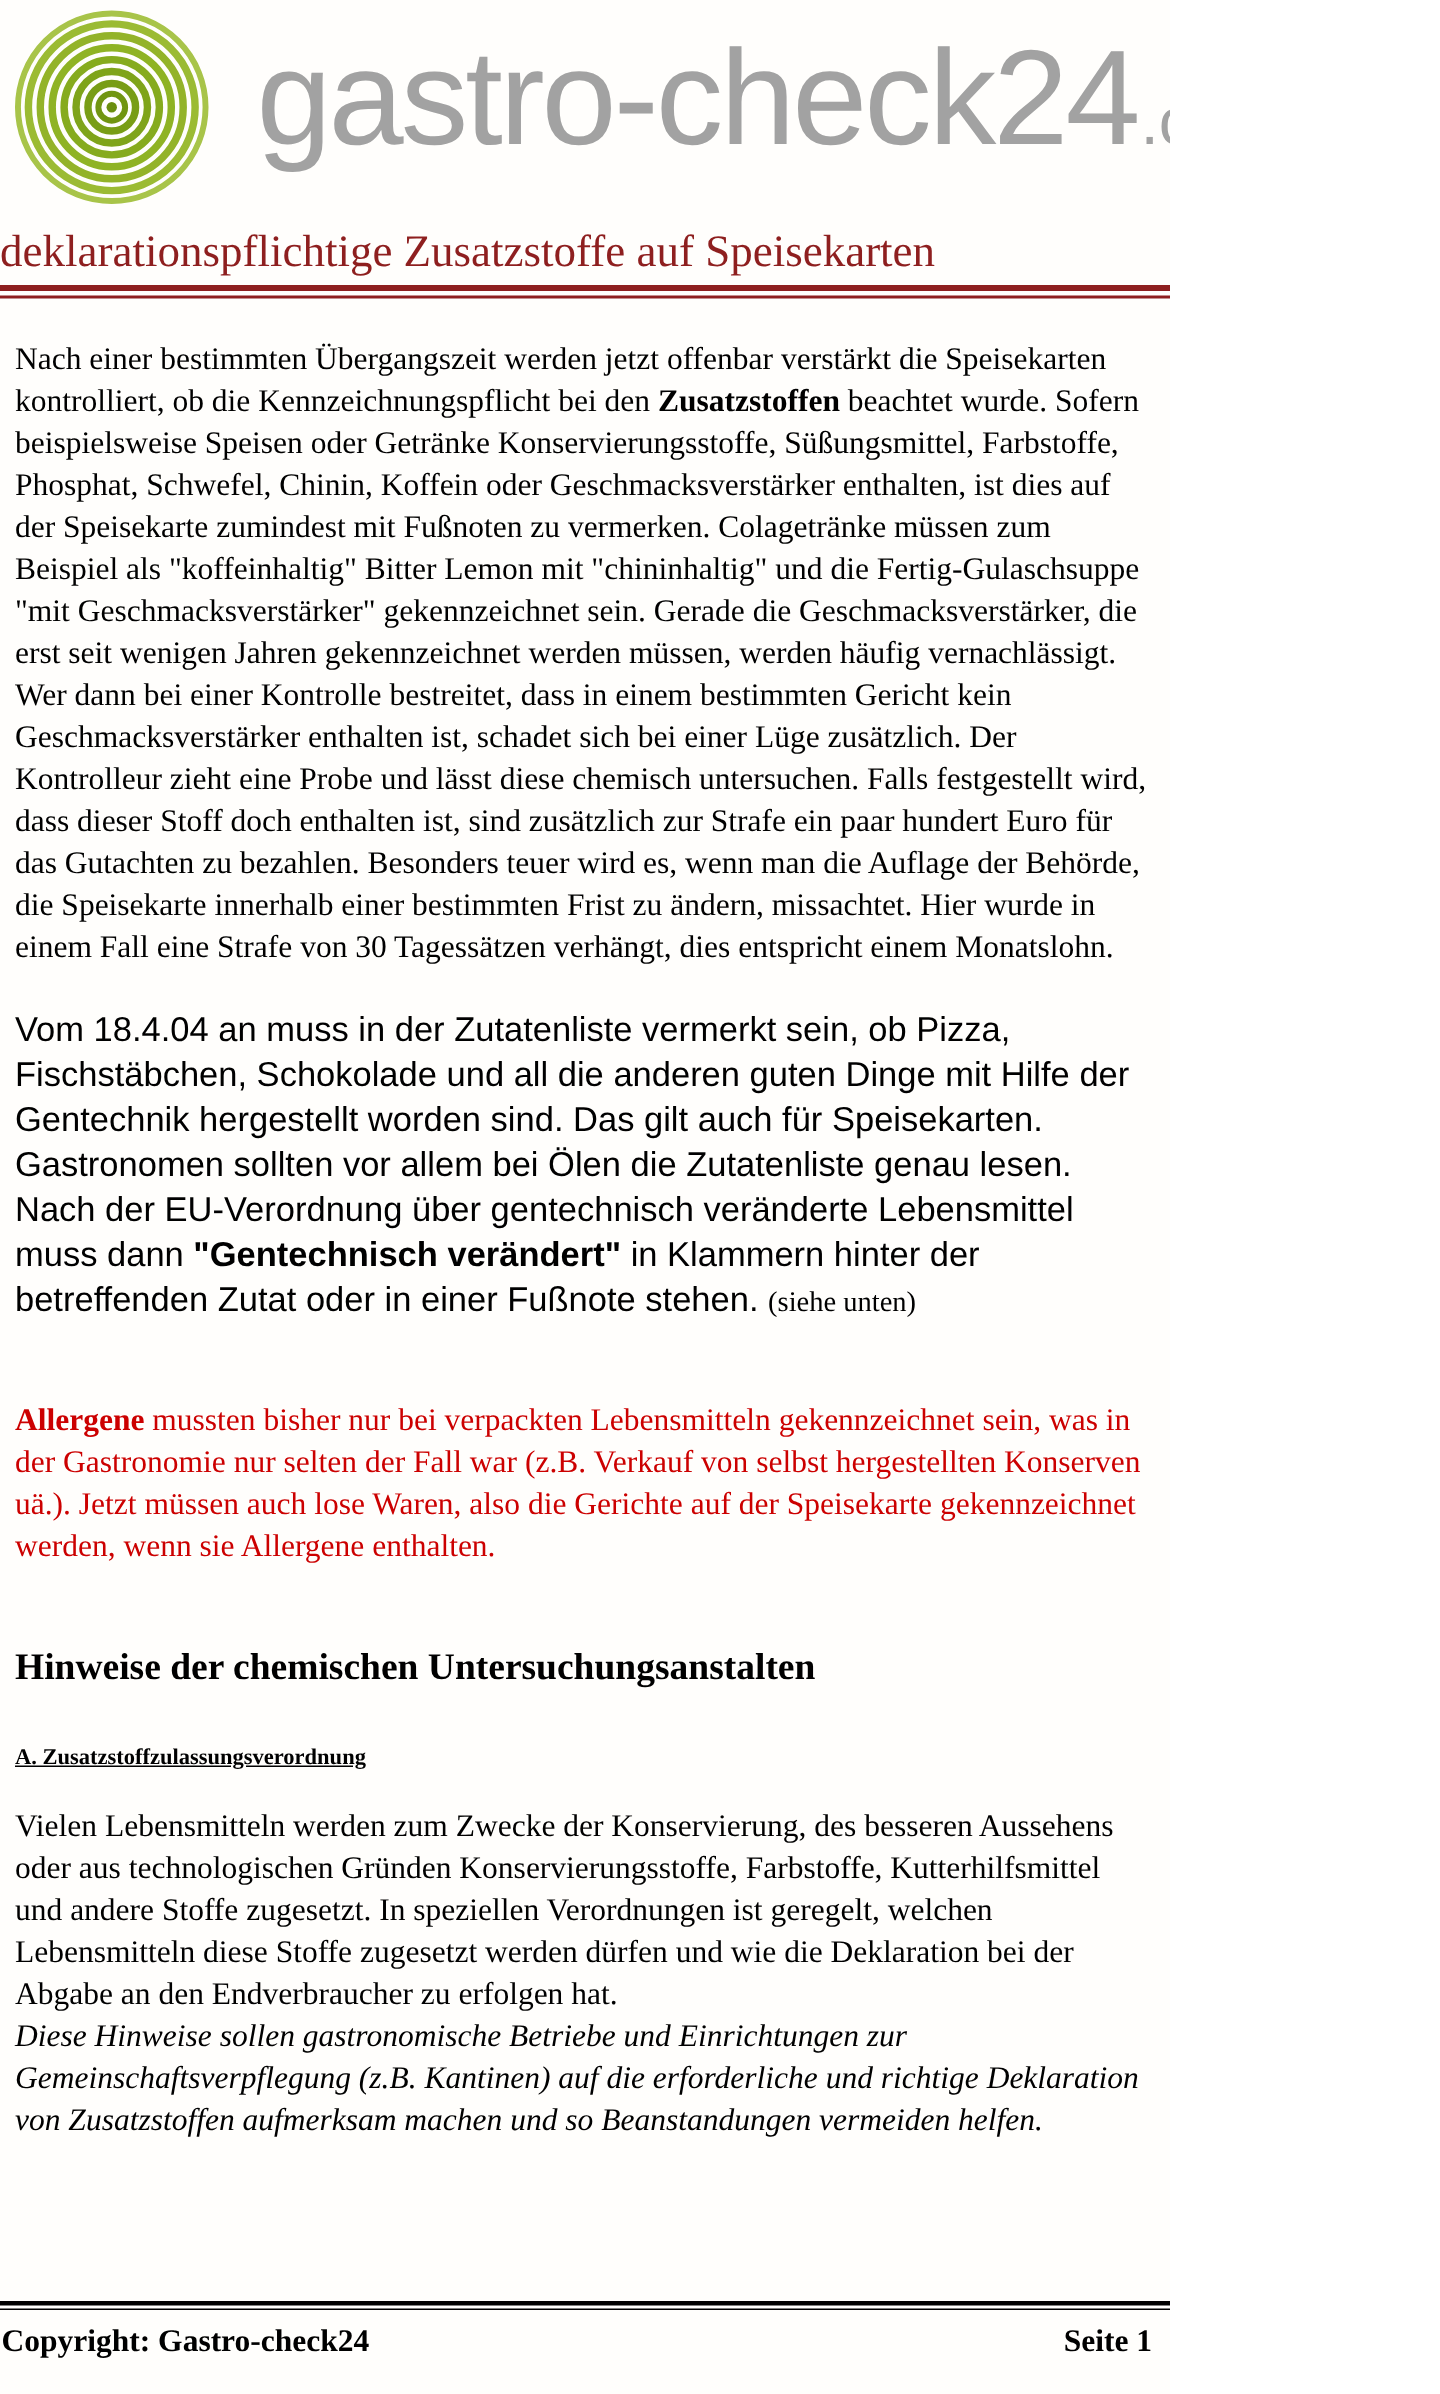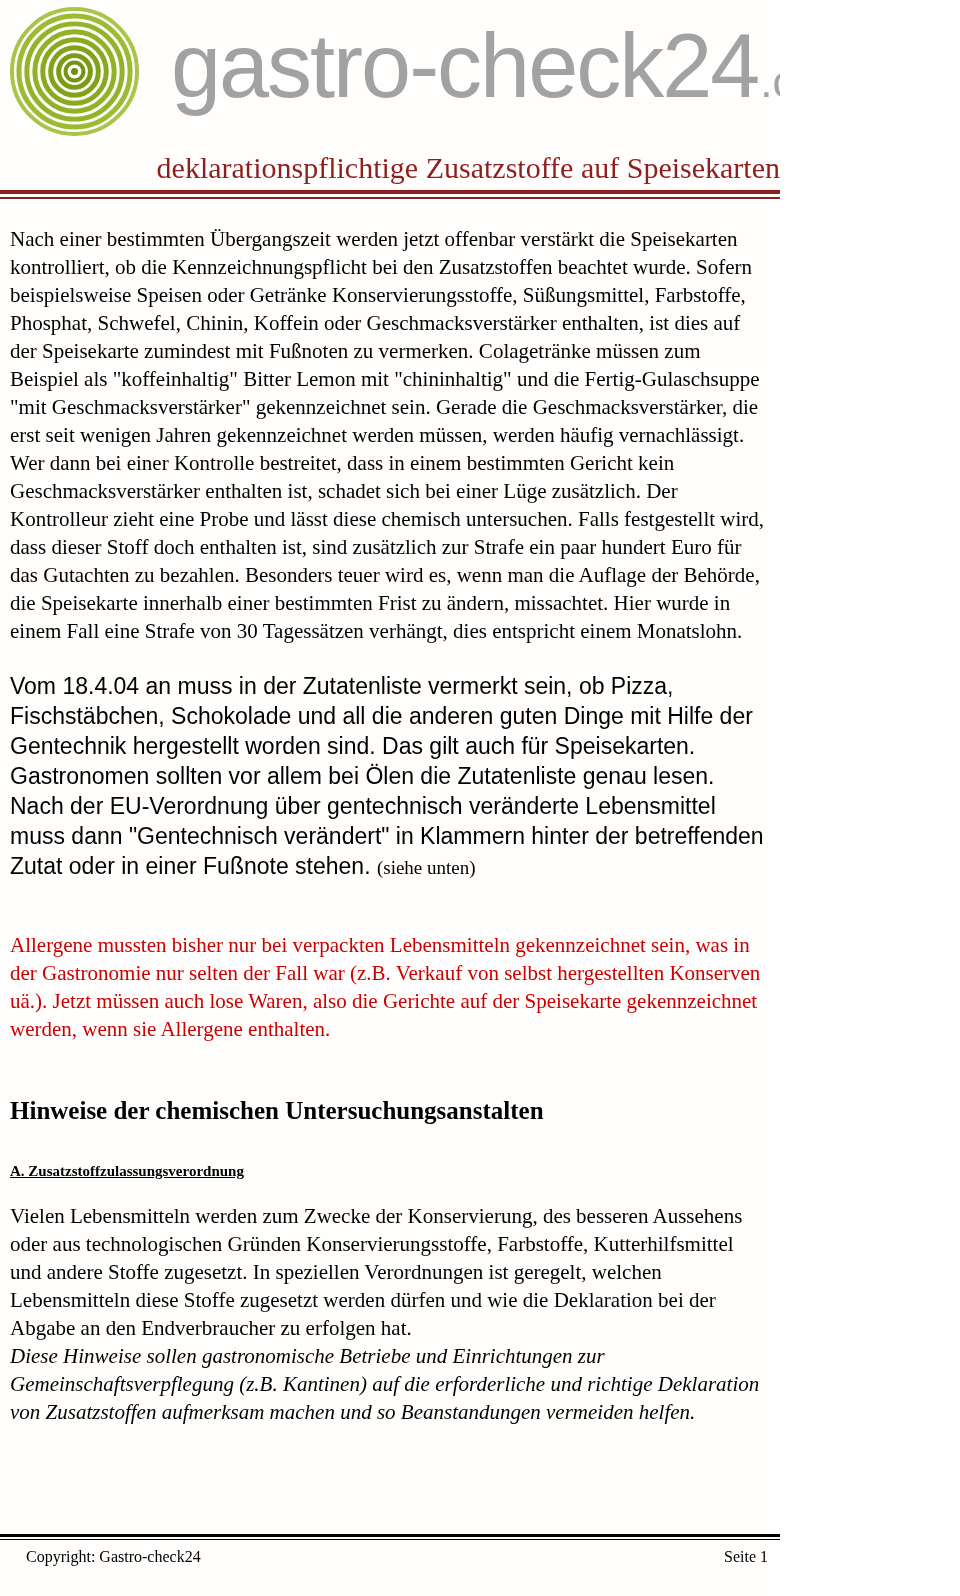--- a/index.html
+++ b/index.html
@@ -24,21 +24,21 @@
     display:flex; align-items:baseline;
     margin-left:30px; margin-top:14px;
     font-family:"Liberation Sans", sans-serif;
     color:var(--logo-gray,#a2a2a2);
     white-space:nowrap;
   }
   .brand-name { font-size:90px; line-height:1.05; letter-spacing:-2px; }
   .brand-tld  { font-size:44px; margin-left:2px; }
   .doc-title {
     margin-top:6px;
-    text-align:right;
+    text-align:left;
     font-family:"Liberation Serif", serif;
     font-weight:400;
     font-size:30px;
     color:var(--title-red,#8e1f1f);
   }
   .rule-red {
     margin-top:5px;
     height:9px;
     border-top:4px solid var(--title-red,#8e1f1f);
     border-bottom:2px solid var(--title-red,#8e1f1f);
@@ -46,21 +46,21 @@
   
   main { padding:0 10px; }
   p.serif { font-size:21px; line-height:28px; }
   p.sans  { font-family:"Liberation Sans", sans-serif; font-size:23px; line-height:30px; }
   .p1 { margin-top:26px; }
   .p2 { margin-top:26px; }
   .p3 { margin-top:48px; }
   .p4 { margin-top:28px; }
   .red { color:var(--alert-red,#cc0000); }
   .note { font-family:"Liberation Serif", serif; font-size:19px; }
-  b, .bold { font-weight:400; }
+  b, .bold { font-weight:700; }
   h2.section {
     margin-top:54px;
     font-family:"Liberation Serif", serif;
     font-size:25px; font-weight:700;
   }
   h3.subsection {
     margin-top:38px;
     font-family:"Liberation Serif", serif;
     font-size:15px; font-weight:700;text-decoration:underline;
   }
@@ -68,22 +68,23 @@
   .p6 { margin-top:0;   line-height:29px;font-style:italic; }
   
   footer { position:absolute; left:0; right:0; top:1534px; }
   .rule-black {
     height:6px;
     border-top:3px solid #000;
     border-bottom:1px solid #000;
   }
   .footer-row {
     display:flex; justify-content:space-between;
-    padding:8px 12px 0 26px;
-    font-size:16px;
+    padding:8px 12px 0 1px;
+    font-size:21px;
+    font-weight:bold;
   }
 </style>
 </head>
 <body>
 
 <div class="page">
 
   <header class="masthead">
     <div class="logo-row">
       <svg class="logo-svg" viewBox="0 0 134 134" aria-hidden="true">

